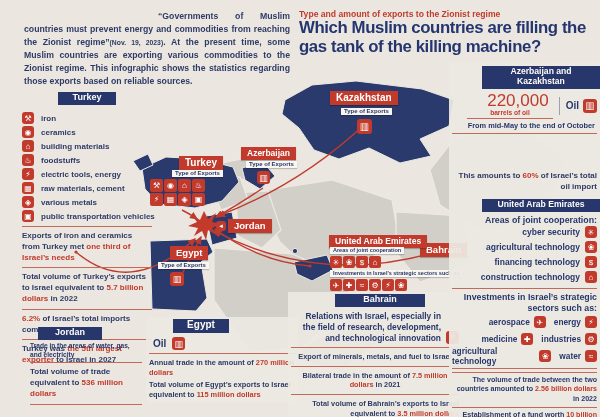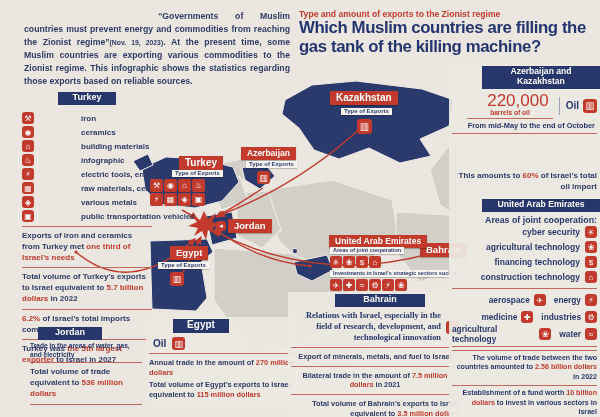--- a/index.html
+++ b/index.html
@@ -35,37 +35,37 @@
   .map-label{position:absolute;background:var(--red);color:#fff;font-weight:bold;
     padding:1px 6px 2px;white-space:nowrap;z-index:4;box-shadow:0 1px 1px rgba(0,0,0,.25);}
   .type-box{position:absolute;background:#f8f6f1;color:var(--navy);font-weight:bold;
     font-size:6px;padding:0 3px 1px;white-space:nowrap;z-index:4;box-shadow:0 1px 1px rgba(0,0,0,.2);}
   .map-icon{position:absolute;z-index:4;}
   
   #left-col{left:22px;top:92px;width:130px;z-index:3;}
   #left-col .panel-header{width:58px;margin:0 auto 6px;}
   .exp-row{display:flex;align-items:center;gap:7px;height:14px;}
   .exp-row .icon{width:12px;height:12px;font-size:8px;}
-  .exp-row .lbl{font-size:8px;font-weight:bold;color:#2e3b66;white-space:nowrap;margin-left:40px;}
+  .exp-row .lbl{font-size:8px;font-weight:bold;color:#2e3b66;white-space:nowrap;}
   .stat{font-size:8px;font-weight:bold;color:#2e3b66;line-height:1.35;padding:1px 0;}
   
   #jordan-panel{left:30px;top:327px;width:112px;z-index:3;}
   #jordan-panel .panel-header{width:64px;margin-left:8px;margin-bottom:2px;}
   #jordan-panel .sub{font-size:6.6px;font-weight:bold;line-height:1.3;}
   
   #egypt-panel{left:146px;top:317px;width:152px;z-index:3;background:rgba(236,233,226,.92);padding:2px 3px;}
   #egypt-panel .panel-header{width:56px;margin-left:24px;font-size:10px;}
   .oil-row{display:flex;align-items:center;gap:6px;margin:4px 0 2px 4px;}
   .oil-row .txt{font-weight:bold;font-size:10px;}
   .oil-row .icon{width:13px;height:13px;font-size:9px;}
   #egypt-panel .stat{font-size:7.4px;}
   
   #bahrain-panel{left:288px;top:292px;width:174px;z-index:5;background:rgba(236,233,226,.92);padding:2px 3px;}
   #bahrain-panel .panel-header{width:90px;margin-left:44px;}
-  .bah-lead{display:flex;align-items:flex-start;gap:5px;justify-content:flex-end;margin:4px 0 2px;font-family:Liberation Serif, serif;}
+  .bah-lead{display:flex;align-items:flex-end;gap:5px;justify-content:flex-end;margin:4px 0 2px;}
   .bah-lead .txt{font-size:8.4px;font-weight:bold;text-align:right;line-height:1.3;}
   .bah-lead .icon{width:13px;height:13px;font-size:9px;margin-top:10px;}
   #bahrain-panel .stat{font-size:7.3px;text-align:center;}
   #bahrain-panel .stat.right{text-align:right;}
   
   #right-col{left:449px;top:62px;width:151px;height:355px;z-index:5;
     background:rgba(236,233,226,.94);padding:4px 3px 0 3px;}
   #right-col .panel-header{width:118px;margin-left:30px;font-size:8.6px;}
   .azkz-row{display:flex;align-items:center;justify-content:flex-end;gap:6px;margin:3px 0 1px;}
   .azkz-num{text-align:center;border-bottom:1px solid var(--redline);padding:0 4px 2px;}
@@ -158,21 +158,21 @@
       <div class="exp-row">
           <span class="icon">◉</span>
           <span class="lbl">ceramics</span>
         </div>
       <div class="exp-row">
           <span class="icon">⌂</span>
           <span class="lbl">building materials</span>
         </div>
       <div class="exp-row">
           <span class="icon">♨</span>
-          <span class="lbl">infographic</span>
+          <span class="lbl">foodstuffs</span>
         </div>
       <div class="exp-row">
           <span class="icon">⚡</span>
           <span class="lbl">electric tools, energy</span>
         </div>
       <div class="exp-row">
           <span class="icon">▦</span>
           <span class="lbl">raw materials, cement</span>
         </div>
       <div class="exp-row">
@@ -257,20 +257,21 @@
       </div>
     <div class="coop-row">
         <span class="lbl">financing technology</span>
         <span class="icon">$</span>
       </div>
     <div class="coop-row">
         <span class="lbl">construction technology</span>
         <span class="icon">⌂</span>
       </div>
     <div class="redline"></div>
+    <div class="r-right inv-head">Investments in Israel’s strategic sectors such as:</div>
     <div class="inv-row">
       <span class="inv-pair">
           <span class="lbl">aerospace</span>
           <span class="icon">✈</span>
         </span>
       <span class="inv-pair">
           <span class="lbl">energy</span>
           <span class="icon">⚡</span>
         </span>
     </div>

